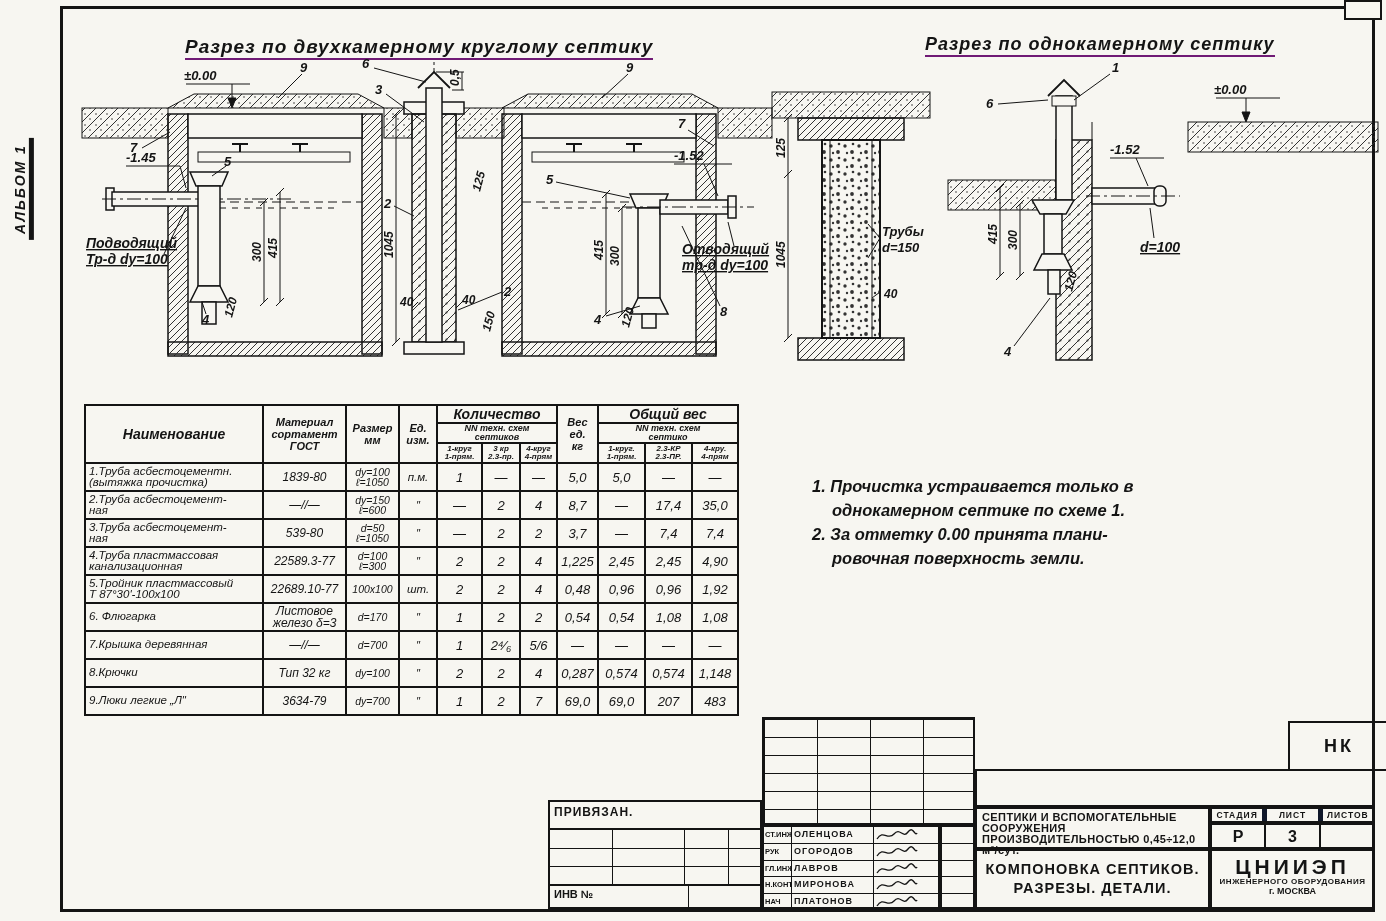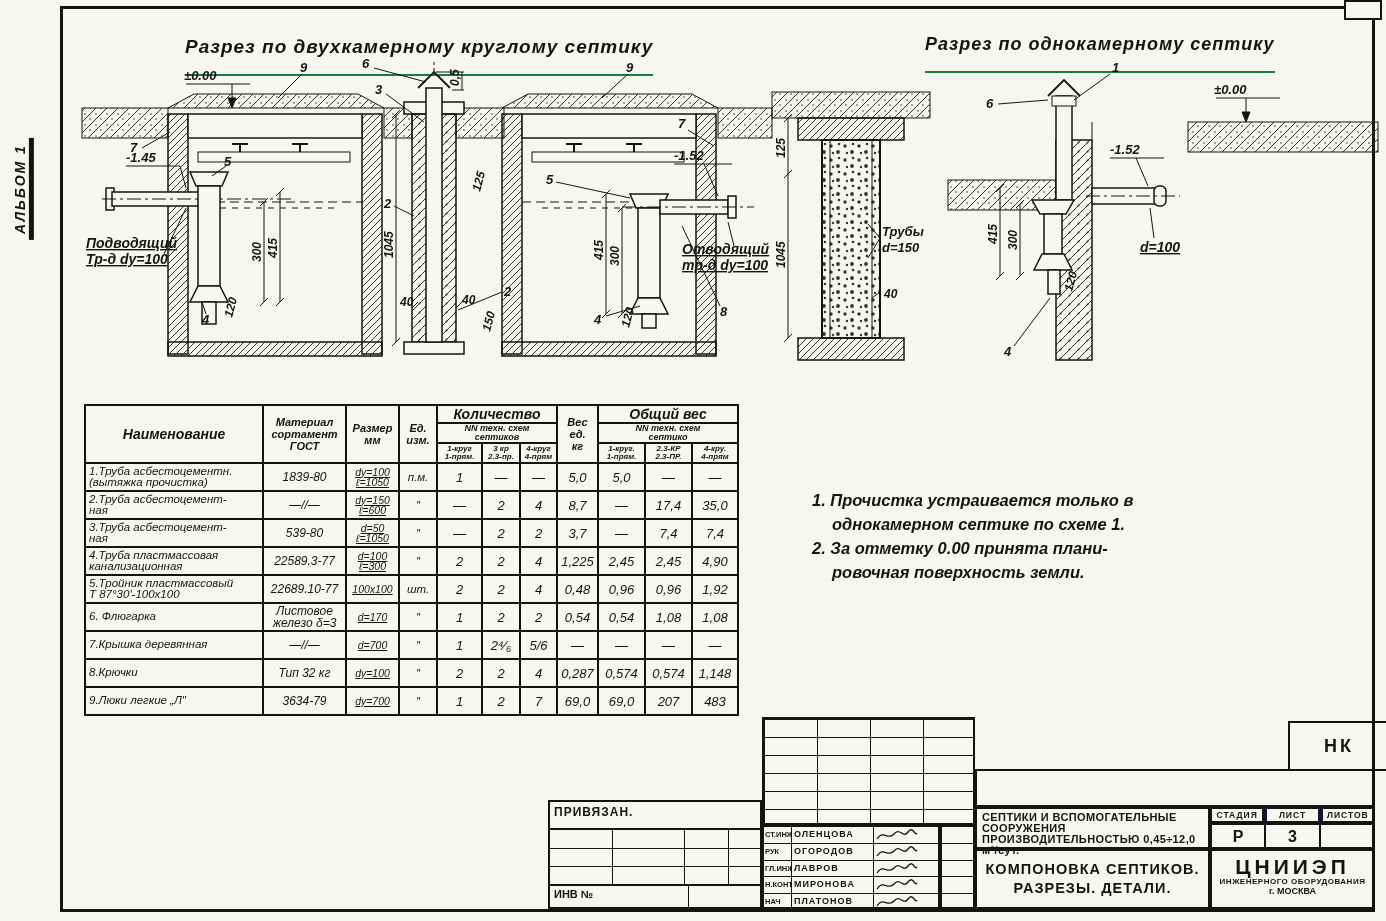--- a/index.html
+++ b/index.html
@@ -3,45 +3,45 @@
 <meta charset="utf-8">
 <style>
   html,body{margin:0;padding:0;background:#d8d5cc;}
   .sheet{position:relative;width:1386px;height:921px;background:#f7f6f1;overflow:hidden;
          font-family:"Liberation Sans",sans-serif;color:#141414;}
   .frame{position:absolute;left:60px;top:6px;width:1309px;height:900px;border:3px solid #141414;}
   .corner-box{position:absolute;left:1344px;top:0;width:34px;height:16px;border:2px solid #141414;background:#f7f6f1;}
   .album{position:absolute;left:-28px;top:178px;transform:rotate(-90deg);font-size:14px;font-weight:bold;
          font-style:italic;letter-spacing:2px;border-bottom:5px solid #141414;padding:0 6px 1px 6px;white-space:nowrap;}
   .dwg-title{position:absolute;font-style:italic;font-weight:bold;font-size:19px;letter-spacing:1px;
-         border-bottom:2px solid #15803d;padding-bottom:16px;white-space:nowrap;}
+         border-bottom:2px solid #701a75;padding-bottom:0;white-space:nowrap;}
   .title-two{left:185px;top:36px;}
   .title-one{left:925px;top:34px;font-size:18px;}
   svg{position:absolute;overflow:visible;}
   svg text{font-family:"Liberation Sans",sans-serif;font-style:italic;font-weight:bold;fill:#141414;font-size:13px;}
   svg text.dim{font-size:12px;}
   svg text.lbl{font-size:14px;}
   
   .spec{position:absolute;left:84px;top:404px;border-collapse:collapse;table-layout:fixed;
         font-style:italic;}
   .spec th,.spec td{border:2px solid #141414;padding:0 2px;text-align:center;vertical-align:middle;
         overflow:hidden;white-space:nowrap;}
   .spec th{font-weight:bold;}
   .h1 th{font-size:14px;border-radius:17px;}
   .th-name{font-size:15px;}
   .th-small div{font-size:11px;line-height:12px;}
   .h2 th{font-size:9px;line-height:9px;font-weight:bold;}
   .h3 th{font-size:8px;line-height:8px;font-weight:bold;padding:1px 0;}
   .spec tbody td{font-size:13px;height:26px;}
   .spec td.c-name{text-align:left;font-size:11.5px;line-height:11.5px;padding-left:3px;}
   .spec td.c-gost{font-size:12px;line-height:12px;}
-  .spec td.c-size{font-size:10.5px;line-height:10.5px;text-decoration:underline;}
+  .spec td.c-size{font-size:10.5px;line-height:10.5px;}
   .spec td.c-unit{font-size:11.5px;}
   
-  .notes{position:absolute;left:812px;top:488px;font-style:italic;font-weight:bold;font-size:16.5px;line-height:24px;}
+  .notes{position:absolute;left:812px;top:474px;font-style:italic;font-weight:bold;font-size:16.5px;line-height:24px;}
   .notes .ind{padding-left:20px;}
   
   .tb{position:absolute;left:548px;top:715px;width:827px;height:194px;font-weight:bold;}
   .tb .box{position:absolute;border:2px solid #141414;box-sizing:border-box;}
   .tb .gridA{left:214px;top:2px;width:213px;height:108px;
      background-image:repeating-linear-gradient(to right,#141414 0 1px,transparent 1px 53px),
                       repeating-linear-gradient(to bottom,#141414 0 1px,transparent 1px 18px);}
   .tb .doc-code{left:427px;top:6px;width:315px;height:50px;font-size:20px;letter-spacing:2px;
       display:flex;align-items:center;padding-left:24px;}
   .tb .doc-mark{left:740px;top:6px;width:102px;height:50px;font-size:18px;letter-spacing:3px;

